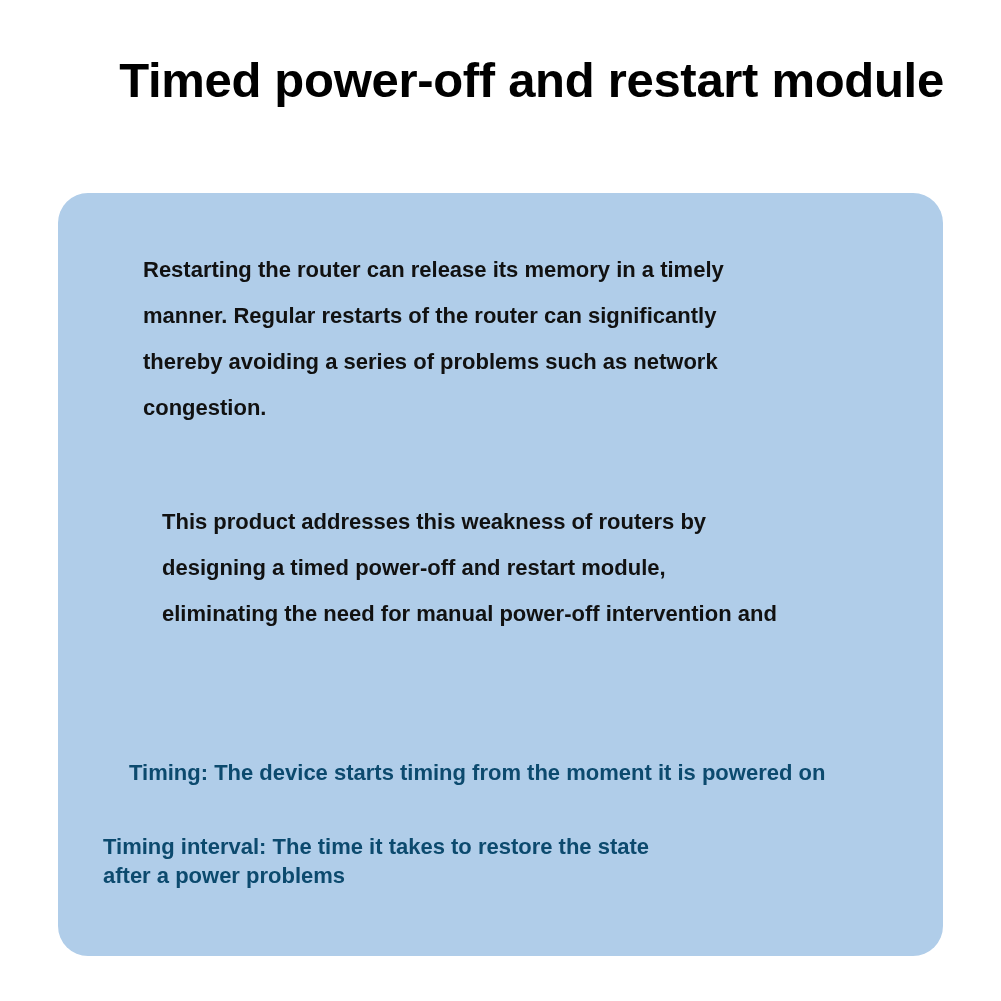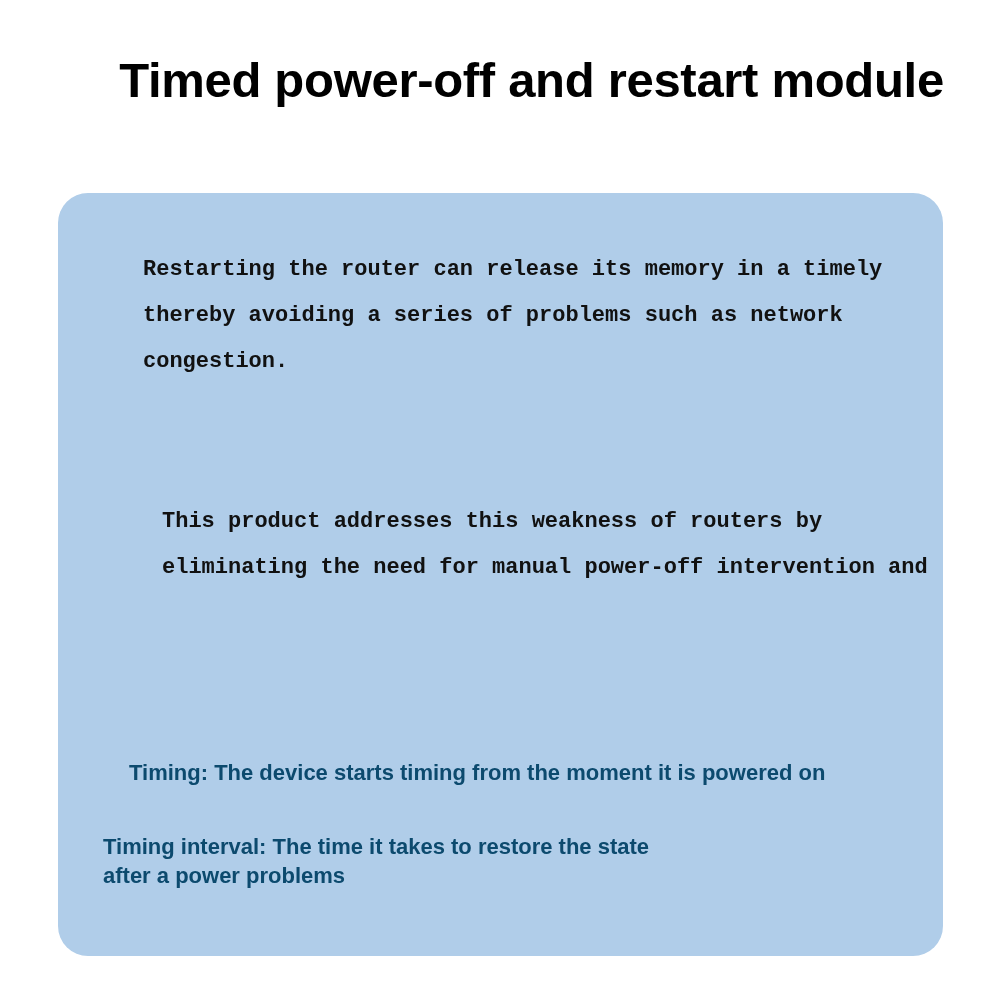--- a/index.html
+++ b/index.html
@@ -33,47 +33,49 @@
       position: absolute;
       left: 85px;
       width: 720px;
       font-size: 22px;
       font-weight: 700;
       color: #111111;
       line-height: 46px;
     }
     .para1 { top: 54px; }
     .para2 { top: 306px; width: 740px; margin-left: 19px; }
-    .para .line { display: block; white-space: nowrap; font-family: Liberation Mono, monospace; }
+    .para .line { display: block; white-space: nowrap; }
     .note {
       position: absolute;
       font-size: 22px;
       font-weight: 700;
       color: #0c4a6e;
       line-height: 29px;
       white-space: nowrap;
     }
     .note1 { left: 71px; top: 565px; }
     .note2 { left: 45px; top: 639px; }
     .note .line { display: block; }
   </style>
 </head>
 <body>
 
 <div class="title">Timed power-off and restart module</div>
 
 <div class="panel">
   <div class="para para1">
     <span class="line">Restarting the router can release its memory in a timely</span>
+    <span class="line">manner. Regular restarts of the router can significantly</span>
     <span class="line">thereby avoiding a series of problems such as network</span>
     <span class="line">congestion.</span>
   </div>
 
   <div class="para para2">
     <span class="line">This product addresses this weakness of routers by</span>
+    <span class="line">designing a timed power-off and restart module,</span>
     <span class="line">eliminating the need for manual power-off intervention and</span>
   </div>
 
   <div class="note note1">Timing: The device starts timing from the moment it is powered on</div>
 
   <div class="note note2">
     <span class="line">Timing interval: The time it takes to restore the state</span>
     <span class="line">after a power problems</span>
   </div>
 </div>

